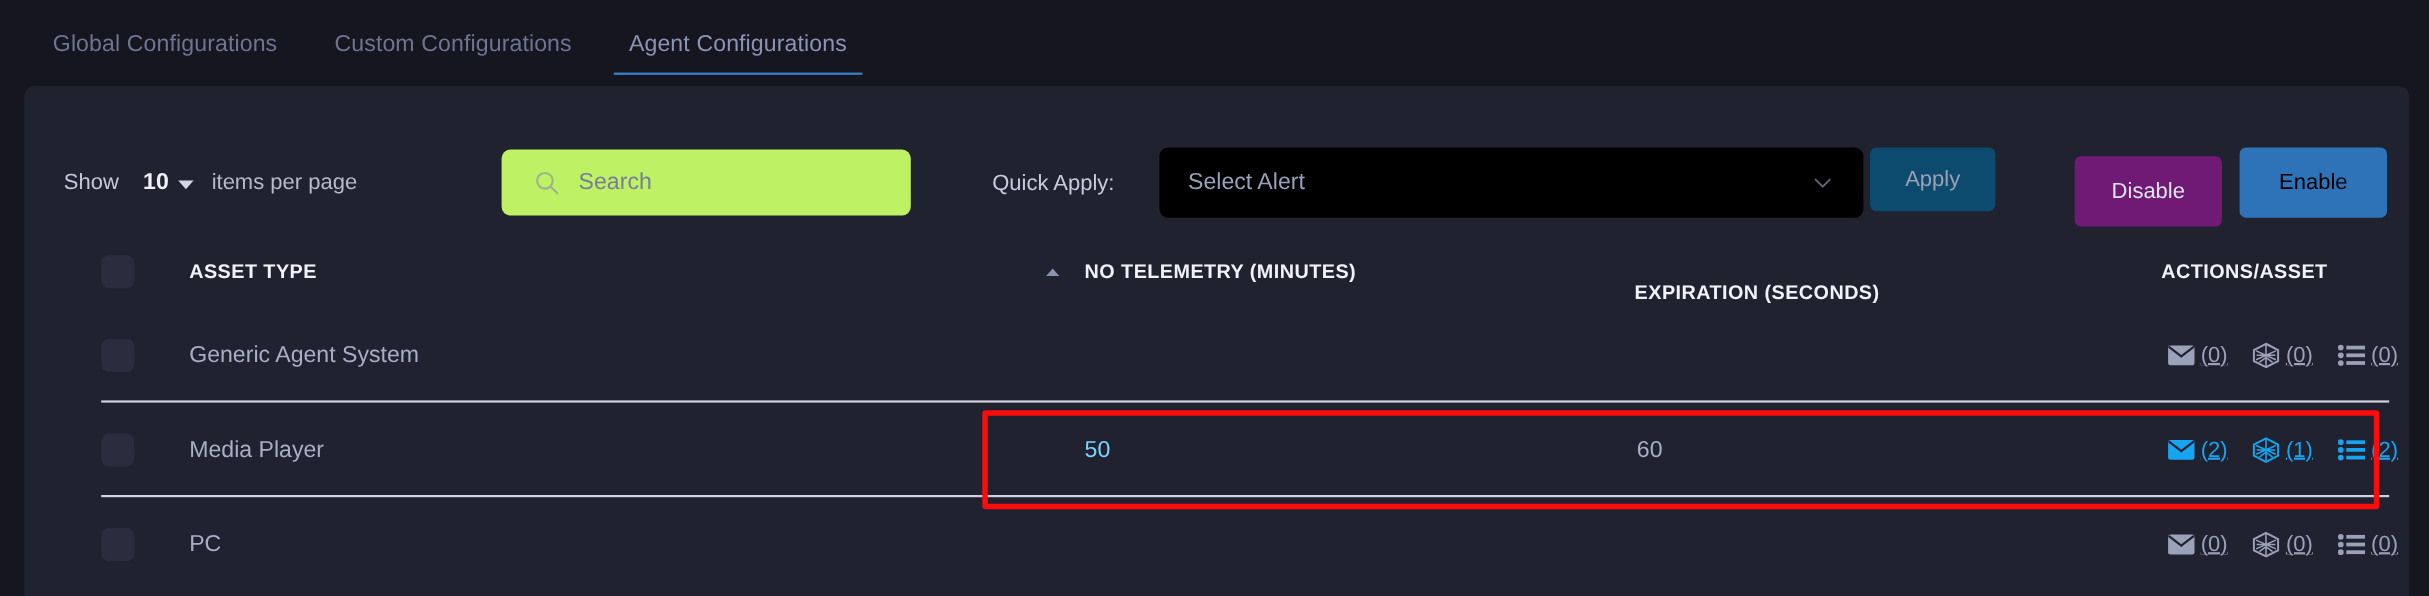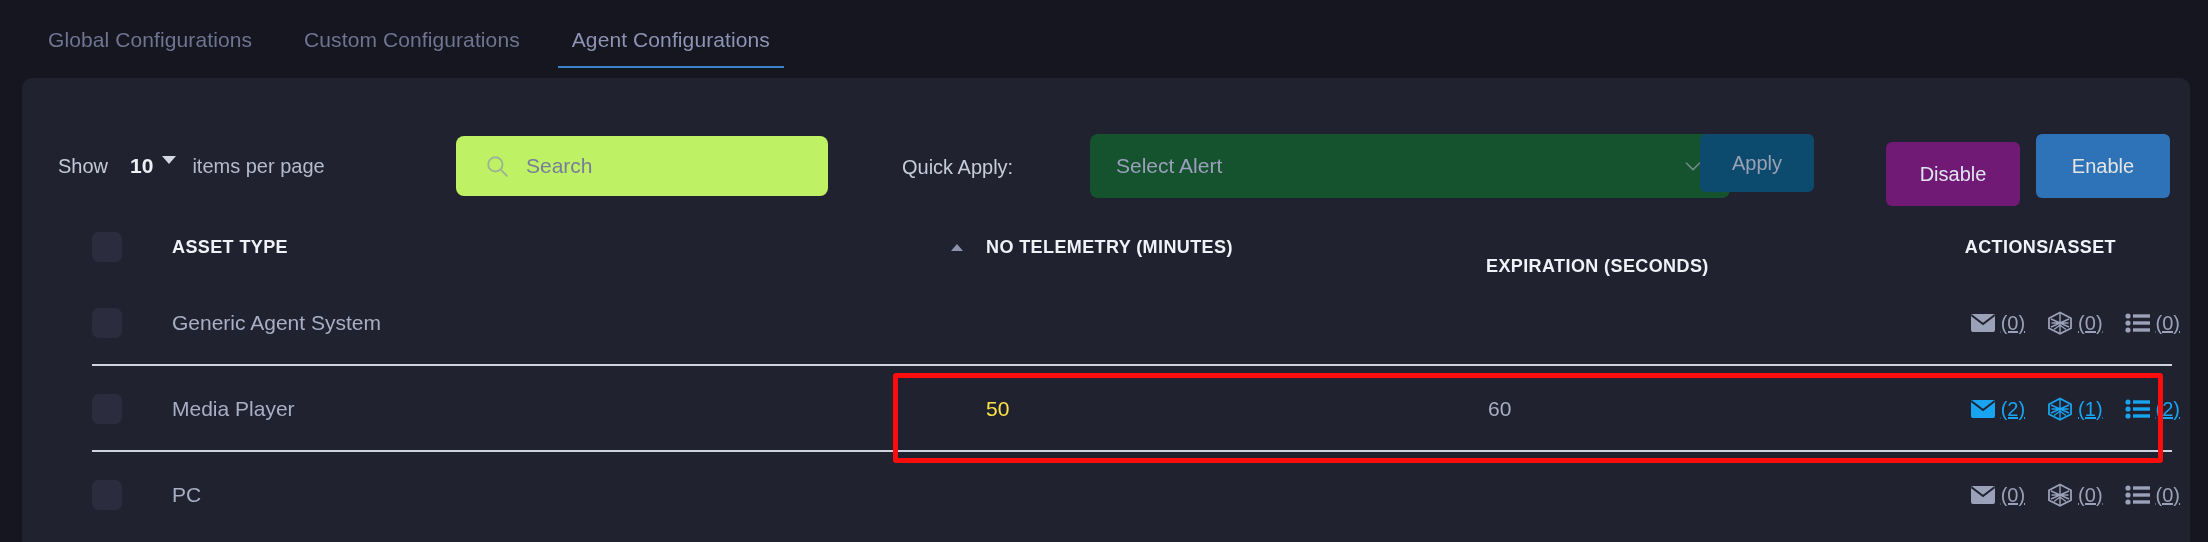--- a/index.html
+++ b/index.html
@@ -83,20 +83,21 @@
     top: 16px;
     display: flex;
     align-items: center;
     height: 40px;
     font-size: 20px;
     color: #b9bdcf;
   }
   .show-label { color: #c5c9d8; }
   .page-size {
     display: inline-flex;
+    align-items: center;
     gap: 9px;
     margin: 0 16px 0 22px;
     color: #eef0f6;
     font-weight: bold;
     font-size: 21px;
     cursor: pointer;
   }
   .caret-down {
     width: 0; height: 0;
     border-left: 7px solid transparent;
@@ -131,25 +132,25 @@
 
   .quick-apply-label {
     position: absolute;
     left: 880px;
     top: 26px;
     font-size: 20px;
     color: #c8ccda;
   }
   .alert-select {
     position: absolute;
-    left: 1068px;
+    left: 1032px;
     top: 4px;
     width: 640px;
     height: 64px;
-    background: #14532d;
+    background: #000000;
     border-radius: 8px;
     display: flex;
     align-items: center;
     padding: 0 26px 0 26px;
     box-sizing: border-box;
     cursor: pointer;
   }
   .alert-select .value {
     font-size: 21px;
     color: #9aa0bc;
@@ -184,21 +185,21 @@
     height: 64px;
     background: #701a75;
     color: #dfe5ee;
   }
   .btn-enable {
     left: 2014px;
     top: 4px;
     width: 134px;
     height: 64px;
     background: #2e72b8;
-    color: #e5e5e5;
+    color: #000000;
   }
 
   
   .table {
     position: absolute;
     top: 136px;
     left: 0;
     width: 2168px;
     padding-left: 26px;
   }
@@ -242,21 +243,21 @@
     border-right: 6px solid transparent;
     border-bottom: 7px solid #8d93ae;
     cursor: pointer;
   }
   .c-telemetry {
     position: absolute;
     left: 938px;
     top: 50%;
     transform: translateY(-50%);
     font-size: 21px;
-    color: #fde047;
+    color: #7dd3fc;
     white-space: nowrap;
   }
   .row.header .c-telemetry {
     font-size: 18px;
     font-weight: bold;
     color: #f0f2f8;
     letter-spacing: .4px;
   }
   .c-expiration {
     position: absolute;

